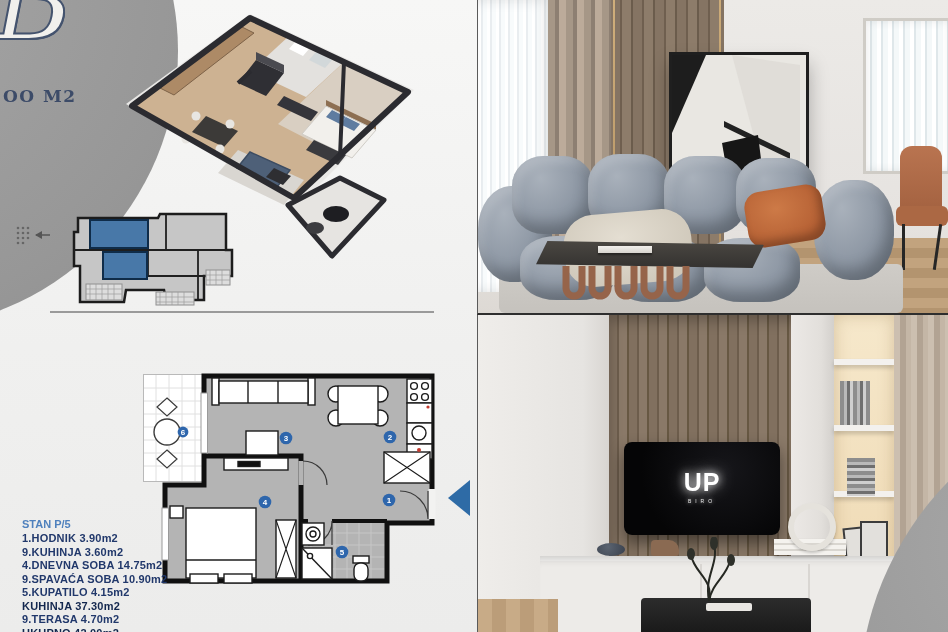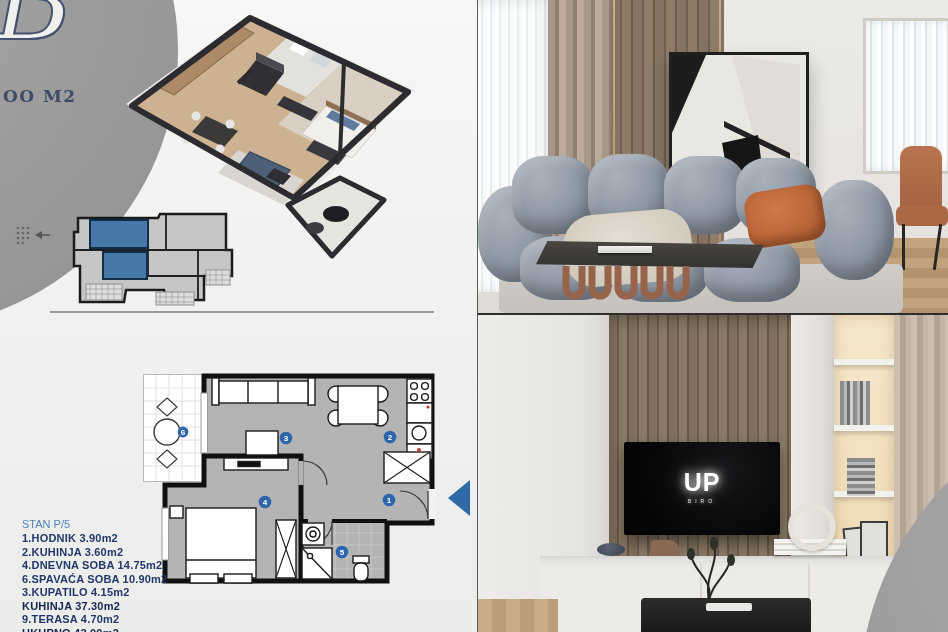--- a/index.html
+++ b/index.html
@@ -10,21 +10,21 @@
   .left-panel{left:0;top:0;width:477px;height:632px;background:linear-gradient(180deg,#f7f7f6 0%,#f0f0ef 55%,#ececeb 100%);}
   .corner-circle{left:-378px;top:-227px;width:556px;height:556px;border-radius:50%;
     background:radial-gradient(circle at 42% 38%,#a6a6a6,#979797 70%,#8f8f8f);}
   .corner-letter{left:-6px;top:-52px;font-family:"DejaVu Serif",serif;font-style:italic;font-size:108px;line-height:1;
     color:#f1f0ed;-webkit-text-stroke:2px #44536e;text-shadow:0 0 1px #44536e,1px 1px 0 #44536e;}
   .corner-area{left:3px;top:86px;font-family:"DejaVu Serif",serif;font-size:17px;font-weight:600;color:#3c4b68;letter-spacing:1.5px;}
   .divider{left:50px;top:311px;width:384px;height:2px;background:#9a9a9a;}
 
   
   .unit-info{left:22px;top:519px;display:flex;flex-direction:column;gap:1.6px;font-size:11px;color:#21386b;line-height:1.08;}
-  .unit-label{color:#4f81bd;font-weight:400;margin-bottom:1px;}
+  .unit-label{color:#4f81bd;font-weight:700;margin-bottom:1px;}
   .unit-line{font-weight:600;letter-spacing:.2px;}
   .unit-line.bold{font-weight:800;color:#13274e;}
 
   
   .photo{left:477px;width:471px;overflow:hidden;border-left:1px solid #5a5a5a;background:#e8e6e3;}
   .photo1{top:0;height:313px;border-bottom:2px solid #2e2e2e;}
   .photo2{top:315px;height:317px;background:#dbd8d5;}
 
   
   .p1-wall{left:0;top:0;width:471px;height:313px;background:linear-gradient(180deg,#eceae7 0%,#e6e3e0 70%,#ddd9d4 100%);}
@@ -49,21 +49,21 @@
   .throw{position:absolute;left:80px;top:62px;width:128px;height:72px;border-radius:30px;transform:rotate(-5deg);
     background:radial-gradient(ellipse at 45% 35%,#e4ded2,#cfc8ba 80%);}
   .ctable{left:58px;top:241px;width:228px;height:27px;background:linear-gradient(180deg,#4a4742,#343230);
     clip-path:polygon(5% 0,100% 14%,95% 100%,0 86%);box-shadow:0 4px 8px rgba(0,0,0,.3);}
   .ctable-books{left:120px;top:246px;width:54px;height:7px;background:linear-gradient(180deg,#f2f0ec,#d8d5cf);box-shadow:0 2px 2px rgba(0,0,0,.4);}
 
   
   .p2-wall{left:0;top:0;width:471px;height:317px;background:linear-gradient(180deg,#d9d6d3,#d2cfcc 60%,#cbc7c3);}
   .p2-left-wall{left:0;top:0;width:131px;height:317px;background:linear-gradient(90deg,#efedea,#e6e4e1 80%,#d8d5d1);}
   .p2-panel{left:131px;top:0;width:285px;height:246px;background:repeating-linear-gradient(90deg,#81705f 0 8px,#6d5d4c 8px 10px,#8a7968 10px 18px,#675843 18px 20px);box-shadow:inset 0 6px 14px rgba(0,0,0,.25);}
-  .p2-tv{left:146px;top:127px;width:156px;height:93px;background:radial-gradient(circle at 65% 30%,#16161a,#050506 70%);border-radius:2px;box-shadow:0 8px 16px rgba(0,0,0,.45);}
+  .p2-tv{left:146px;top:127px;width:156px;height:93px;background:radial-gradient(circle at 65% 30%,#16161a,#050506 70%);border-radius:8px;box-shadow:0 8px 16px rgba(0,0,0,.45);}
   .tv-logo{position:absolute;left:0;top:26px;width:100%;text-align:center;color:#ffffff;font-weight:800;font-size:25px;letter-spacing:1px;
     text-shadow:0 0 9px rgba(255,255,255,.95),0 0 18px rgba(255,255,255,.6);}
   .tv-sub{position:absolute;left:0;top:56px;width:100%;text-align:center;color:#e8e8e8;font-size:5px;letter-spacing:4px;text-shadow:0 0 4px rgba(255,255,255,.8);}
   .p2-cab{left:313px;top:0;width:43px;height:317px;background:linear-gradient(90deg,#ece9e6,#e2dfdb 70%,#d3d0cc);}
   .p2-niche{left:356px;top:0;width:60px;height:317px;background:linear-gradient(180deg,#f6e8cb,#eed8b1);box-shadow:inset 0 0 16px rgba(120,85,30,.25);}
   .shelf-bar{position:absolute;left:0;width:60px;height:6px;background:#f3f1ee;box-shadow:0 3px 4px rgba(0,0,0,.18);}
   .shelf-books{position:absolute;background:repeating-linear-gradient(90deg,#8d8d8d 0 4px,#b9b9b9 4px 7px,#6f6f6f 7px 10px,#cfcfcf 10px 13px);}
   .frame{position:absolute;background:#e2e0dc;border:2px solid #3c3c3c;}
   .p2-curtain{left:416px;top:0;width:55px;height:280px;background:repeating-linear-gradient(90deg,#ccbfb0 0 6px,#b2a393 6px 12px,#c4b6a6 12px 17px);}
   .p2-window-sl{left:458px;top:0;width:13px;height:200px;background:#f4f2ee;}
@@ -259,24 +259,24 @@
           <text class="badge" x="342" y="555">5</text>
         <circle cx="183" cy="432" r="5.4" fill="#2e66ac"></circle>
           <text class="badge" x="183" y="435">6</text>
       </g>
       <polygon points="470,480 448,498 470,516" fill="#2e6ba6"></polygon>
     </svg>
 
     <div class="abs unit-info">
       <div class="unit-label">STAN P/5</div>
       <div class="unit-line">1.HODNIK 3.90m2</div>
-      <div class="unit-line">2.KUHINJA 3.60m2</div>
+      <div class="unit-line">9.KUHINJA 3.60m2</div>
       <div class="unit-line">4.DNEVNA SOBA 14.75m2</div>
-      <div class="unit-line">6.SPAVAĆA SOBA 10.90m2</div>
-      <div class="unit-line">3.KUPATILO 4.15m2</div>
+      <div class="unit-line">9.SPAVAĆA SOBA 10.90m2</div>
+      <div class="unit-line">5.KUPATILO 4.15m2</div>
       <div class="unit-line bold">KUHINJA 37.30m2</div>
       <div class="unit-line">9.TERASA 4.70m2</div>
       <div class="unit-line bold">UKUPNO 42.00m2</div>
     </div>
   </div>
 
   <div class="abs photo photo1">
     <div class="abs p1-wall"></div>
     <div class="abs p1-sheer"></div>
     <div class="abs p1-drape"></div>

